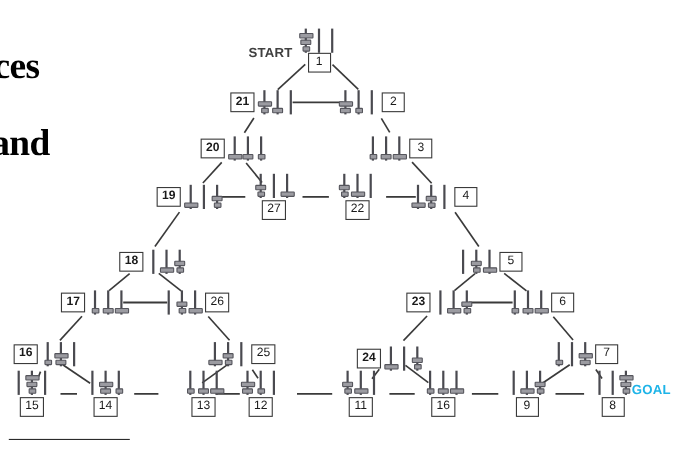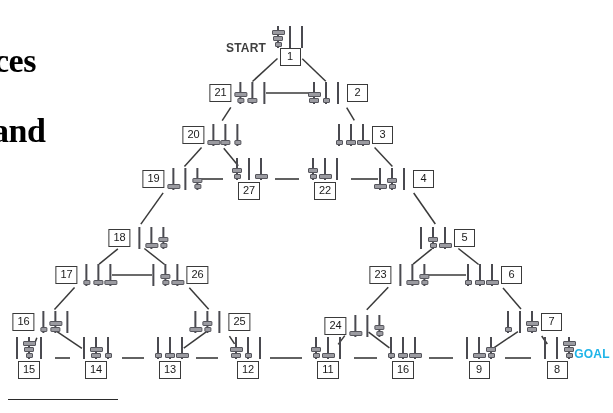--- a/index.html
+++ b/index.html
@@ -26,21 +26,21 @@
 
   
   .node{position:absolute;transform:translate(-50%,-50%);
         display:flex;align-items:center;white-space:nowrap;}
   .node .lbl{
     display:inline-block;border:1px solid #3a3a3a;background:#fff;
     font-size:11px;line-height:11px;color:#1a1a1a;
     padding:2px 4px 3px 4px;font-family:"Liberation Sans", sans-serif;
     text-align:center;min-width:11px;
   }
-  .node .lbl.left{margin-right:3px;}
+  .node .lbl.left{margin-right:3px;font-weight:bold;}
   .node .lbl.right{margin-left:3px;}
 
   
   .node.below{flex-direction:column;align-items:center;}
   .node.below .lbl{margin-top:2px;}
   .node.above{flex-direction:column-reverse;align-items:center;}
   .node.above .lbl{margin-bottom:2px;}
 
   
   .towers{display:inline-flex;align-items:flex-end;height:22px;}
@@ -461,38 +461,38 @@
             <span class="disk d3"></span>
             <span class="disk d2"></span>
           </span>
           <span class="peg">
             <span class="rod"></span>
             <span class="disk d1"></span>
           </span>
         </span>
         <span class="lbl">14</span>
       </div>
-      <div class="node below" style="left: 170px; top: 358px;">
+      <div class="node below" style="left: 185px; top: 358px;">
         <span class="towers">
           <span class="peg">
             <span class="rod"></span>
             <span class="disk d1"></span>
           </span>
           <span class="peg">
             <span class="rod"></span>
             <span class="disk d2"></span>
           </span>
           <span class="peg">
             <span class="rod"></span>
             <span class="disk d3"></span>
           </span>
         </span>
         <span class="lbl">13</span>
       </div>
-      <div class="node below" style="left: 248px; top: 358px;">
+      <div class="node below" style="left: 237px; top: 358px;">
         <span class="towers">
           <span class="peg">
             <span class="rod"></span>
             <span class="disk d3"></span>
             <span class="disk d2"></span>
           </span>
           <span class="peg">
             <span class="rod"></span>
             <span class="disk d1"></span>
           </span>

